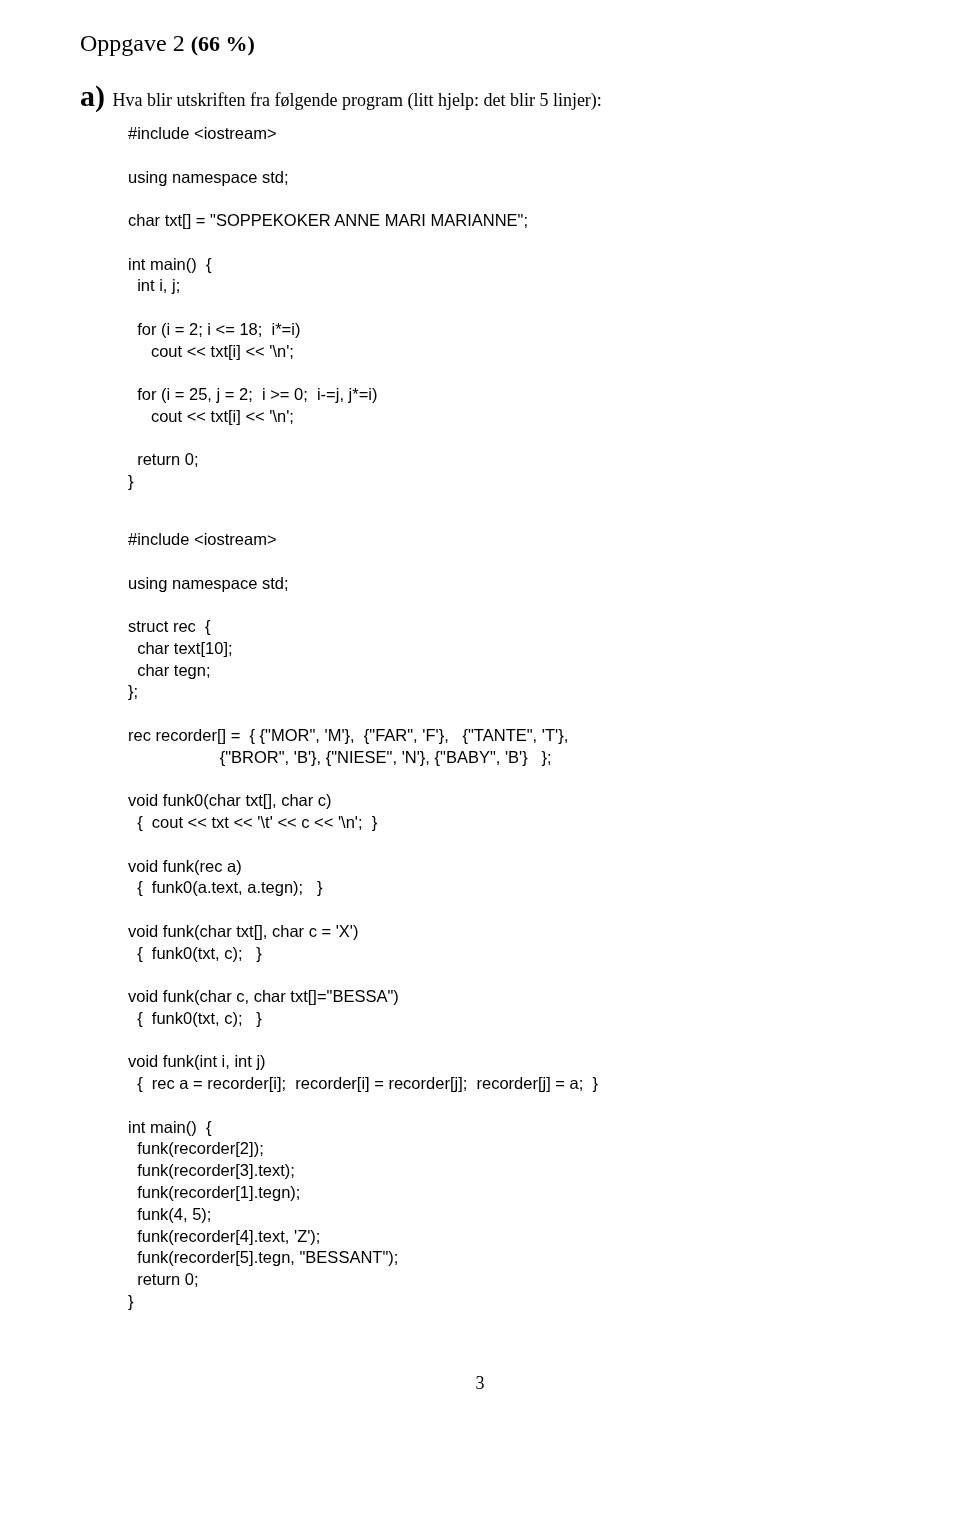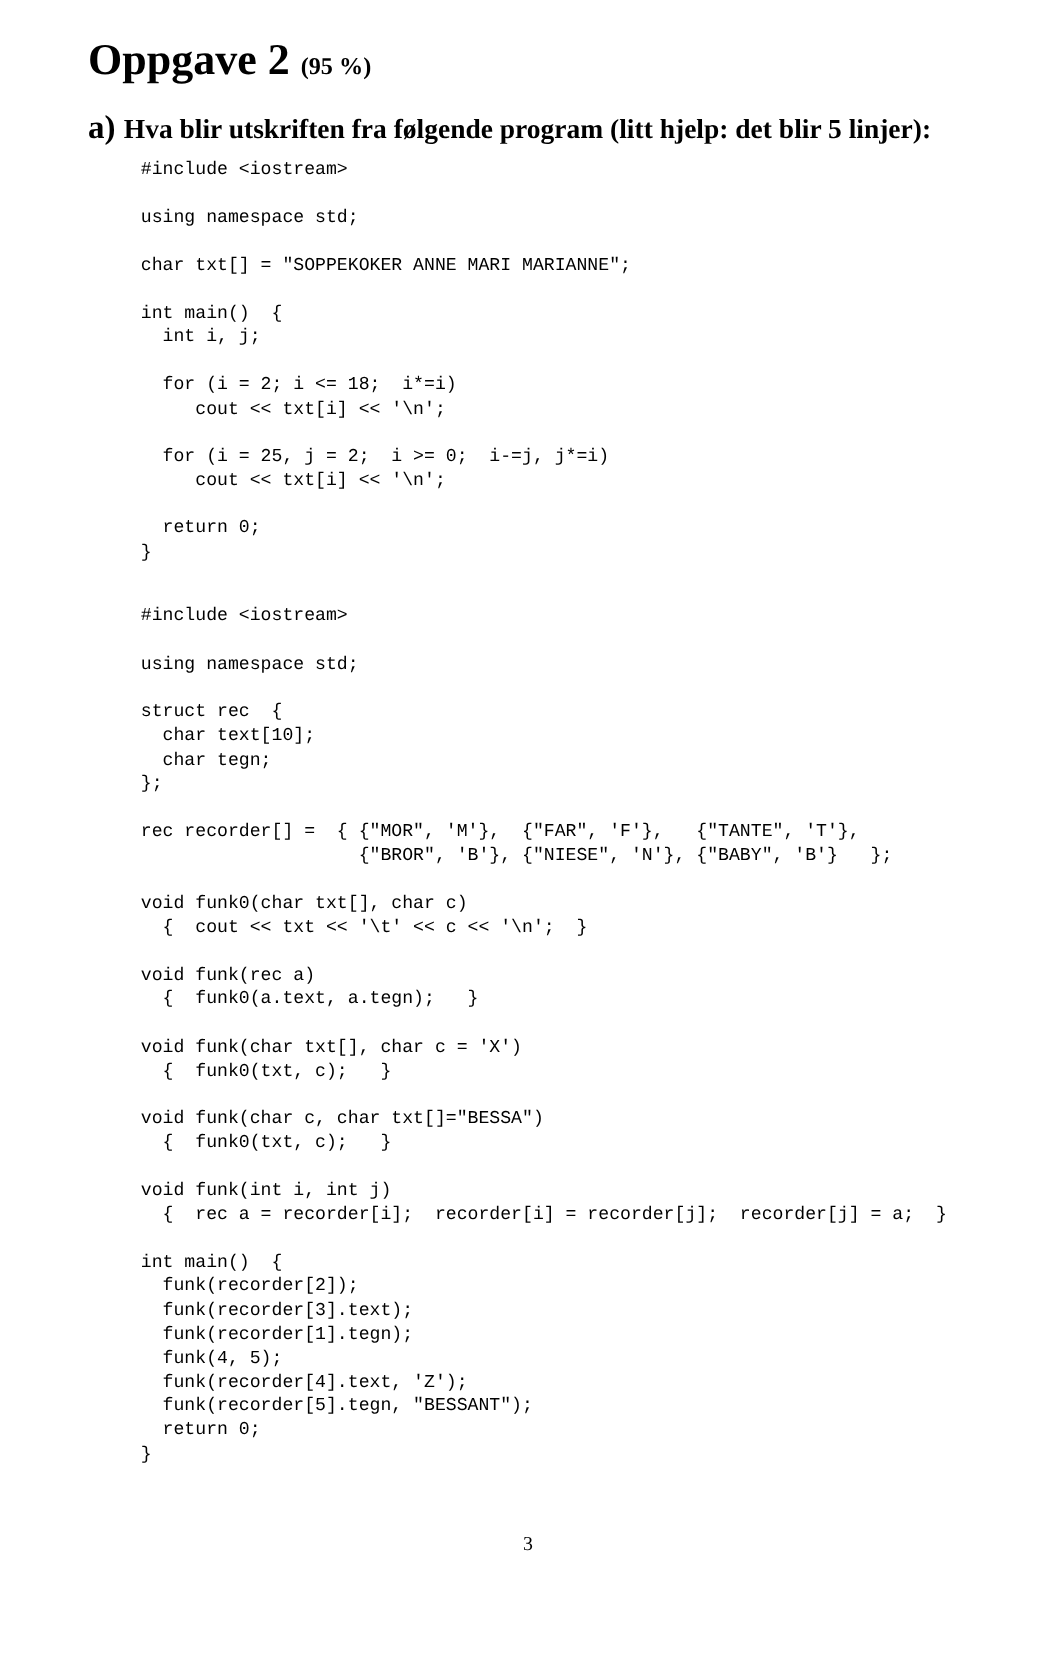--- a/index.html
+++ b/index.html
@@ -11,61 +11,61 @@
     width: 960px;
   }
   .page {
     padding: 30px 80px 40px 80px;
     box-sizing: border-box;
   }
   .title-line {
     margin: 0 0 22px 0;
   }
   .title-main {
-    font-size: 40px;
-    font-weight: bold;
+    font-size: 24px;
+    font-weight: normal;
   }
   .title-paren {
     font-size: 22px;
     font-weight: bold;
   }
   .subpart {
     margin: 18px 0 10px 0;
   }
   .subpart-letter {
     font-size: 30px;
     font-weight: bold;
   }
   .subpart-text {
-    font-size: 25px;
-    font-weight: bold;
+    font-size: 18px;
+    font-weight: normal;
   }
   pre.code {
-    font-family: Liberation Mono, monospace;
+    font-family: Liberation Sans, sans-serif;
     font-size: 16.5px;
     line-height: 1.32;
     white-space: pre;
     margin: 0 0 0 48px;
   }
   .gap {
     height: 36px;
   }
   .pagenum {
     text-align: center;
     font-size: 18px;
     margin-top: 60px;
   }
 </style>
 </head>
 <body>
 
 <div class="page">
 
   <div class="title-line">
-    <span class="title-main">Oppgave 2 </span><span class="title-paren">(95 %)</span>
+    <span class="title-main">Oppgave 2 </span><span class="title-paren">(66 %)</span>
   </div>
 
   <div class="subpart">
     <span class="subpart-letter">a) </span><span class="subpart-text">Hva blir utskriften fra følgende program (litt hjelp: det blir 5 linjer):</span>
   </div>
 
   <pre class="code">#include &lt;iostream&gt;
 
 using namespace std;
 

